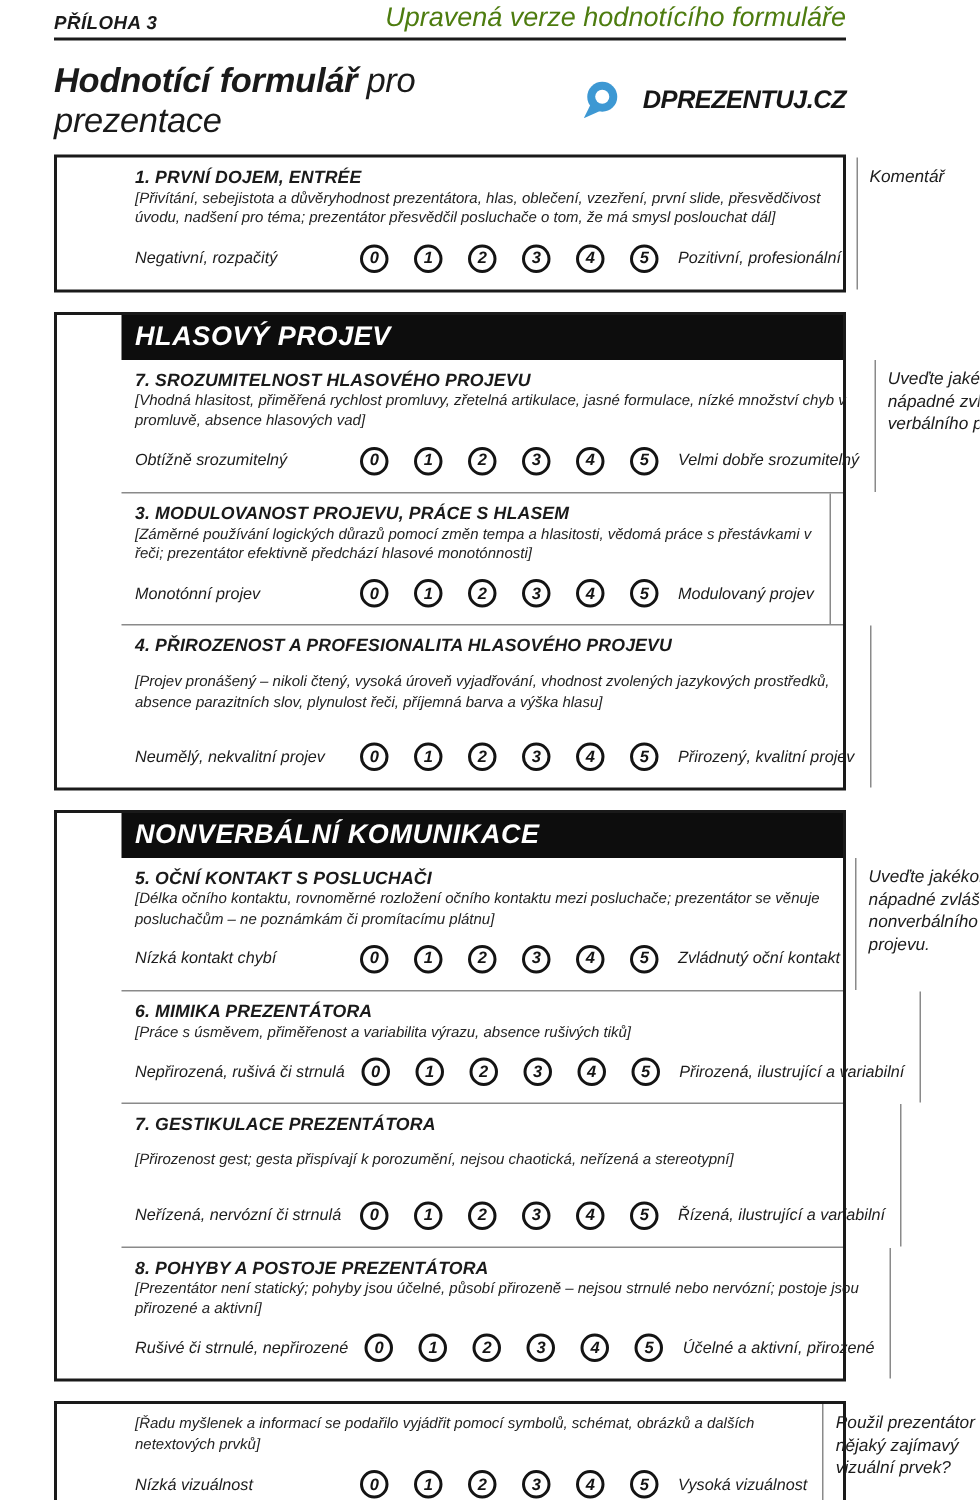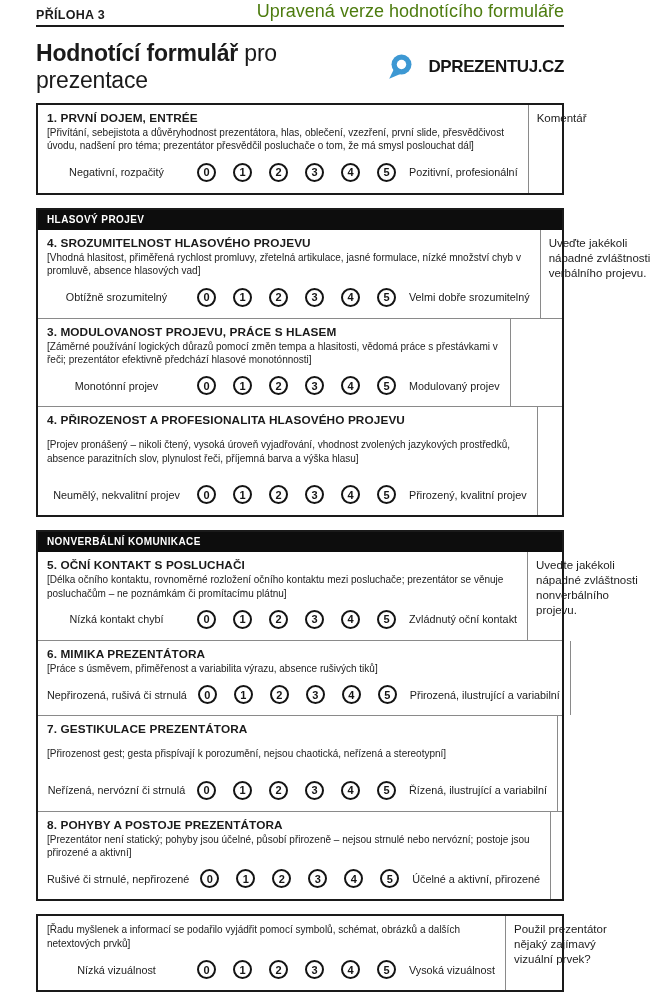--- a/index.html
+++ b/index.html
@@ -2,21 +2,21 @@
 <html lang="cs"><head>
 <meta charset="utf-8">
 <style>
   * { margin:0; padding:0; box-sizing:border-box; }
   html,body { background:#ffffff; }
   body {
     width:653px; height:1000px; overflow:hidden;
     font-family:"Liberation Sans","DejaVu Sans",sans-serif;
     color:#1a1a1a;
   }
-  .page { width:592px; height:1000px; padding:1px 28px 0 36px; }
+  .page { width:592px; height:1000px; padding:1px 28px 0 36px;font-style:italic; }
 
   
   .meta-row {
     display:flex; justify-content:space-between; align-items:flex-end;
     border-bottom:2px solid #1a1a1a; padding-bottom:3px;
   }
   .meta-left  { font-size:12.5px; font-weight:bold; letter-spacing:.3px; }
   .meta-right { font-size:18px; color:#4d7c0f; }
 
   
@@ -25,43 +25,43 @@
     margin-top:13px; margin-bottom:9px;
   }
   .doc-title { font-size:23px; font-weight:normal; letter-spacing:-.2px; }
   .doc-title b { font-weight:bold; }
   .brand { display:flex; align-items:center; gap:14px; }
   .brand-text { font-size:17px; font-weight:bold; letter-spacing:-.4px; color:#161616; }
   .brand-icon { display:block; }
 
   
   .tbl {
-    border:2px solid #1a1a1a; margin-bottom:13px; background:#fff;
+    border:2px solid #1a1a1a; margin-bottom:13px; background:#fff;padding-left:43px;
   }
   .tbl-header {
     background:#0d0d0d; color:#ffffff; font-weight:bold;
-    font-size:10px; letter-spacing:.4px; padding:4px 9px 5px 9px;
+    font-size:18px; letter-spacing:.4px; padding:4px 9px 5px 9px;
   }
   .row { display:flex; border-top:1px solid #8a8a8a; }
   .row:first-child, .tbl-header + .row { border-top:none; }
   .cell-main {
     flex:1 1 auto; padding:6px 10px 8px 9px;
     display:flex; flex-direction:column;
   }
   .cell-comment {
     flex:0 0 131px; border-left:1px solid #8a8a8a;
     padding:6px 8px; font-size:11.5px; line-height:1.3; color:#1c1c1c;
   }
   .item-title { font-size:11.8px; font-weight:bold; letter-spacing:.1px; }
   .item-desc  { font-size:10px; line-height:1.34; color:#222; margin-top:1px; }
   .scale {
     display:flex; align-items:center; margin-top:auto; padding-top:10px; padding-bottom:3px;
   }
   .scale-left {
-    flex:0 0 150px; text-align:center; font-size:10.8px; white-space:nowrap;
+    flex:0 0 150px; text-align:left; font-size:10.8px; white-space:nowrap;
     padding-right:11px; color:#1c1c1c;
   }
   .circles { display:inline-flex; gap:17px; align-items:center; }
   .circle {
     width:19px; height:19px; border:2px solid #141414; border-radius:50%;
     display:inline-flex; align-items:center; justify-content:center;
     font-size:11px; font-weight:bold; color:#141414; cursor:pointer;
   }
   .scale-right { font-size:10.8px; white-space:nowrap; margin-left:13px; color:#1c1c1c; }
 
@@ -117,21 +117,21 @@
       <div class="cell-comment">
         <span>Komentář</span>
       </div>
     </div>
   </div>
 
   <div class="tbl">
     <div class="tbl-header">HLASOVÝ PROJEV</div>
     <div class="row h80">
       <div class="cell-main">
-        <div class="item-title">4. SROZUMITELNOST HLASOVÉHO PROJEVU</div>
+        <div class="item-title">7. SROZUMITELNOST HLASOVÉHO PROJEVU</div>
         <div class="item-desc">[Vhodná hlasitost, přiměřená rychlost promluvy, zřetelná artikulace, jasné formulace, nízké množství chyb v promluvě, absence hlasových vad]</div>
         <div class="scale">
           <span class="scale-left">Obtížně srozumitelný</span>
           <span class="circles">
               <span class="circle">0</span>
               <span class="circle">1</span>
               <span class="circle">2</span>
               <span class="circle">3</span>
               <span class="circle">4</span>
               <span class="circle">5</span>

